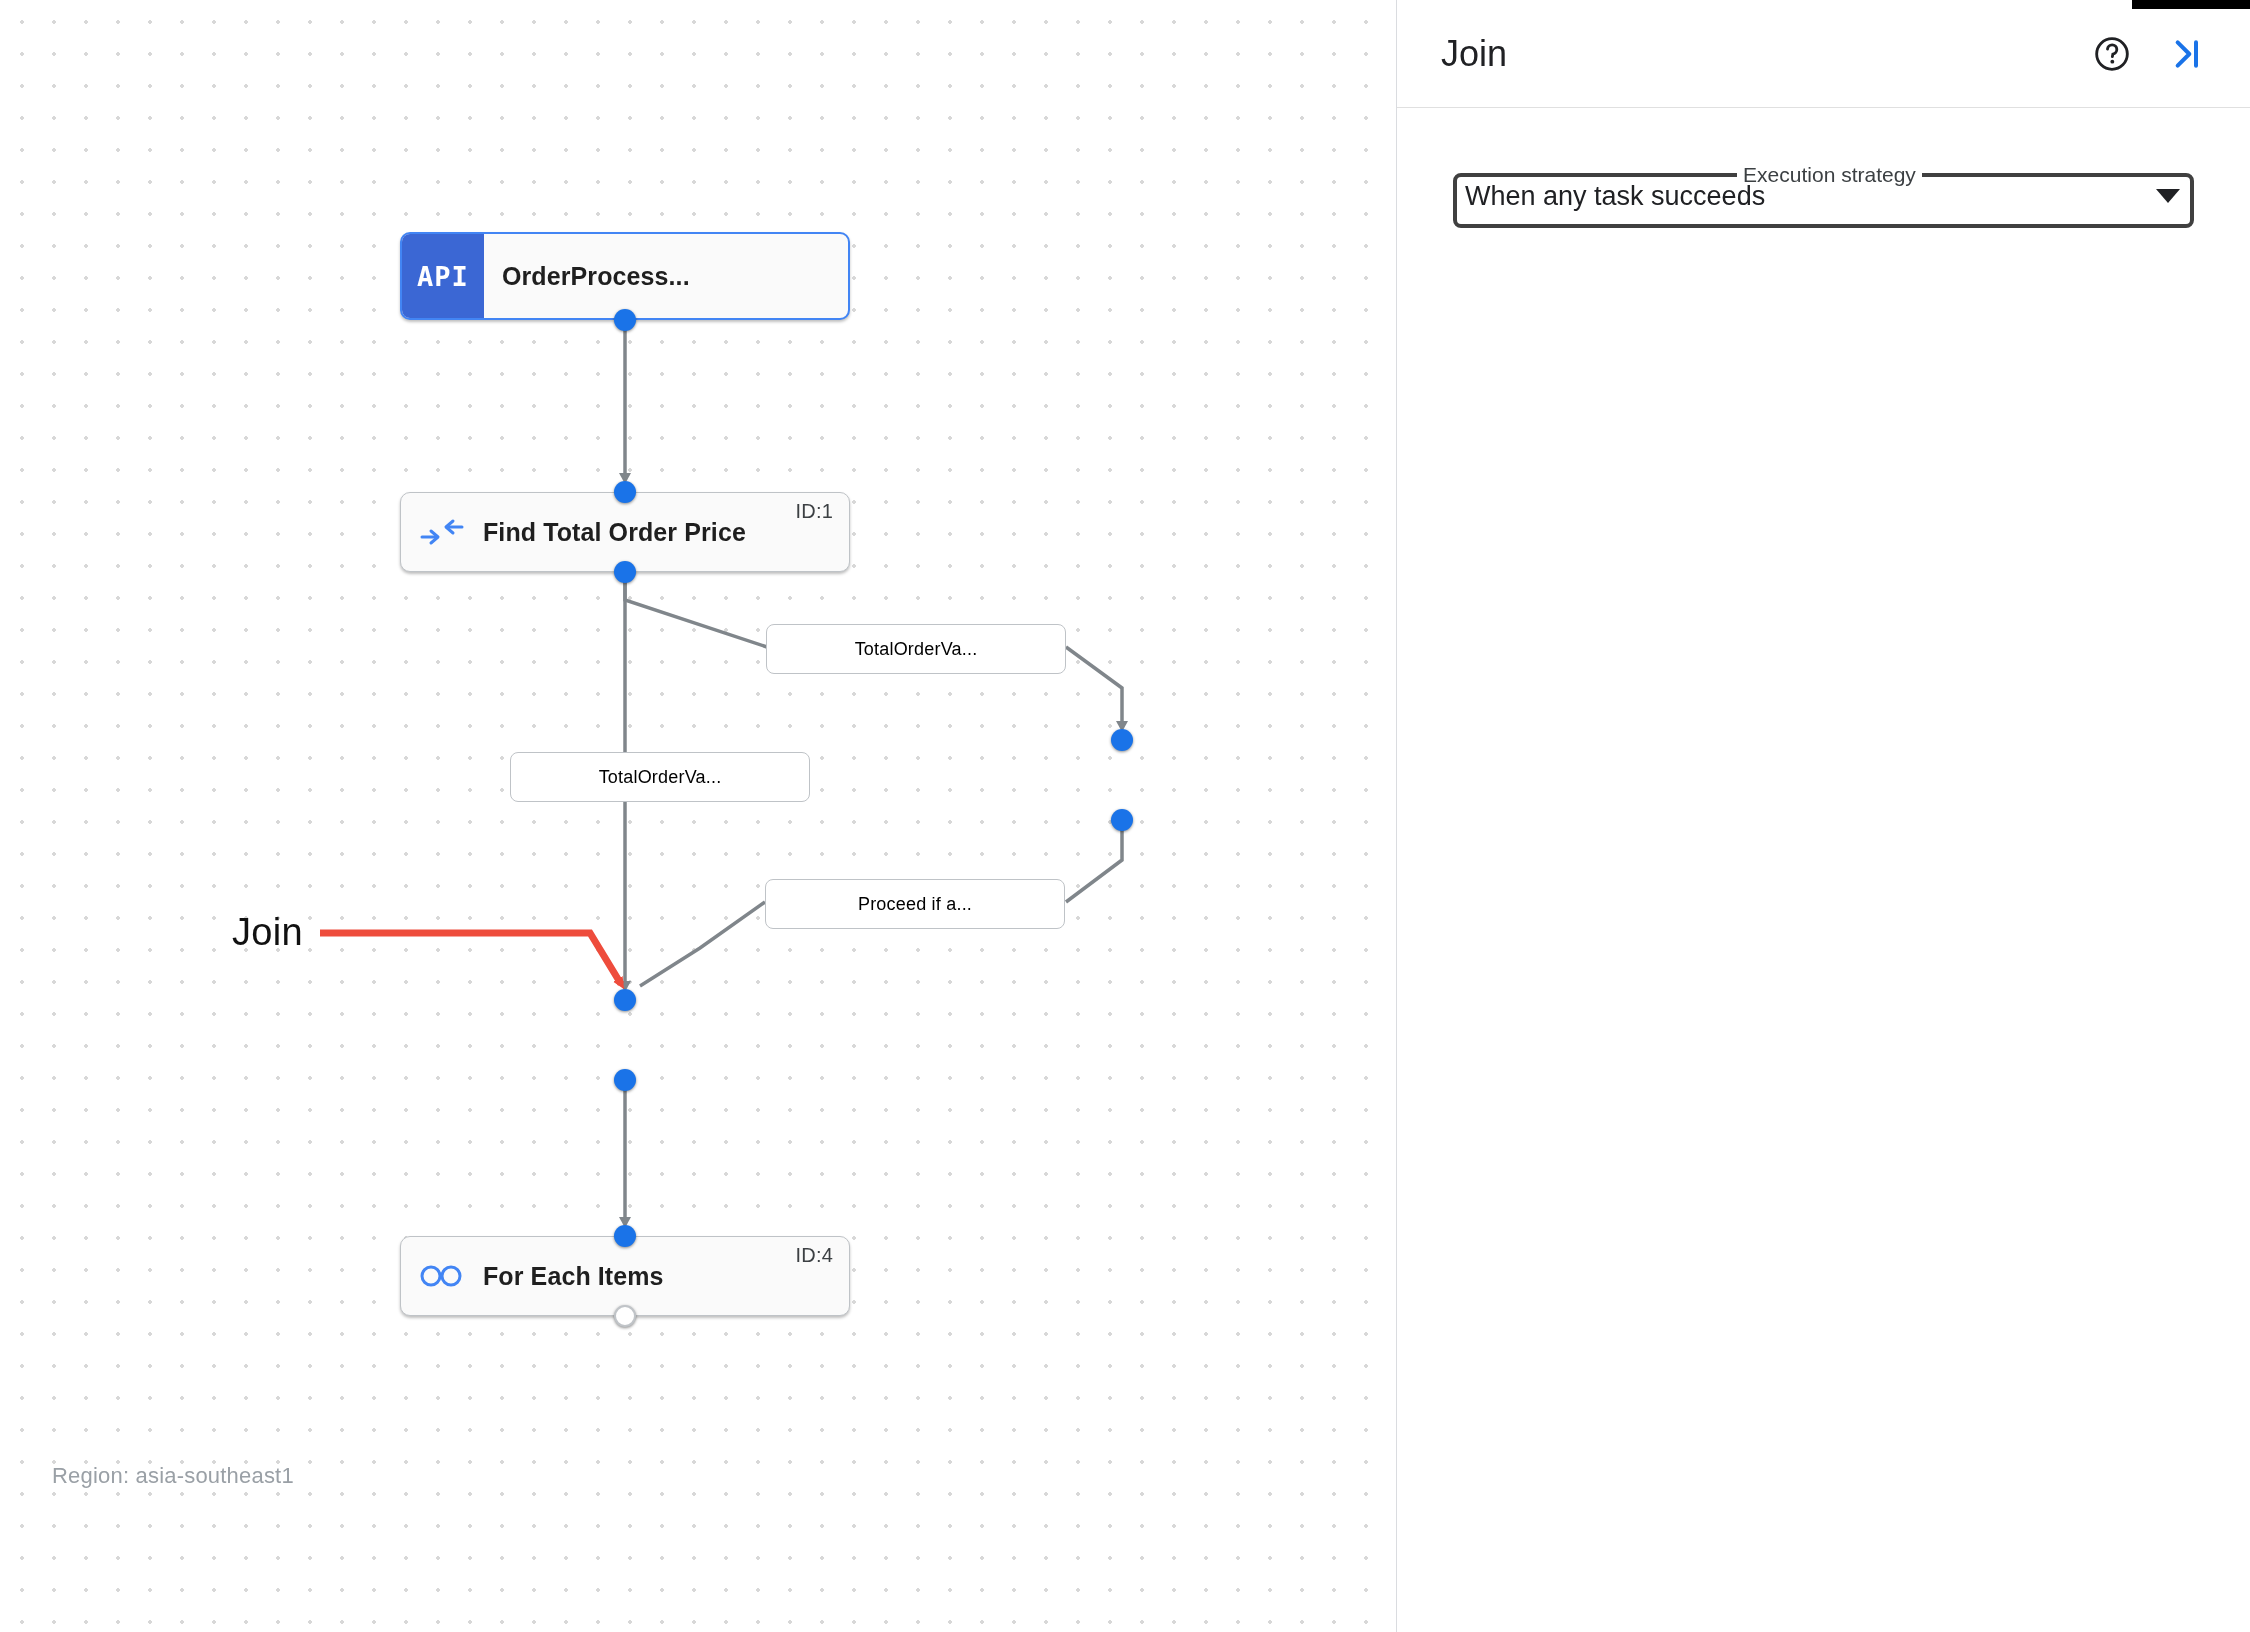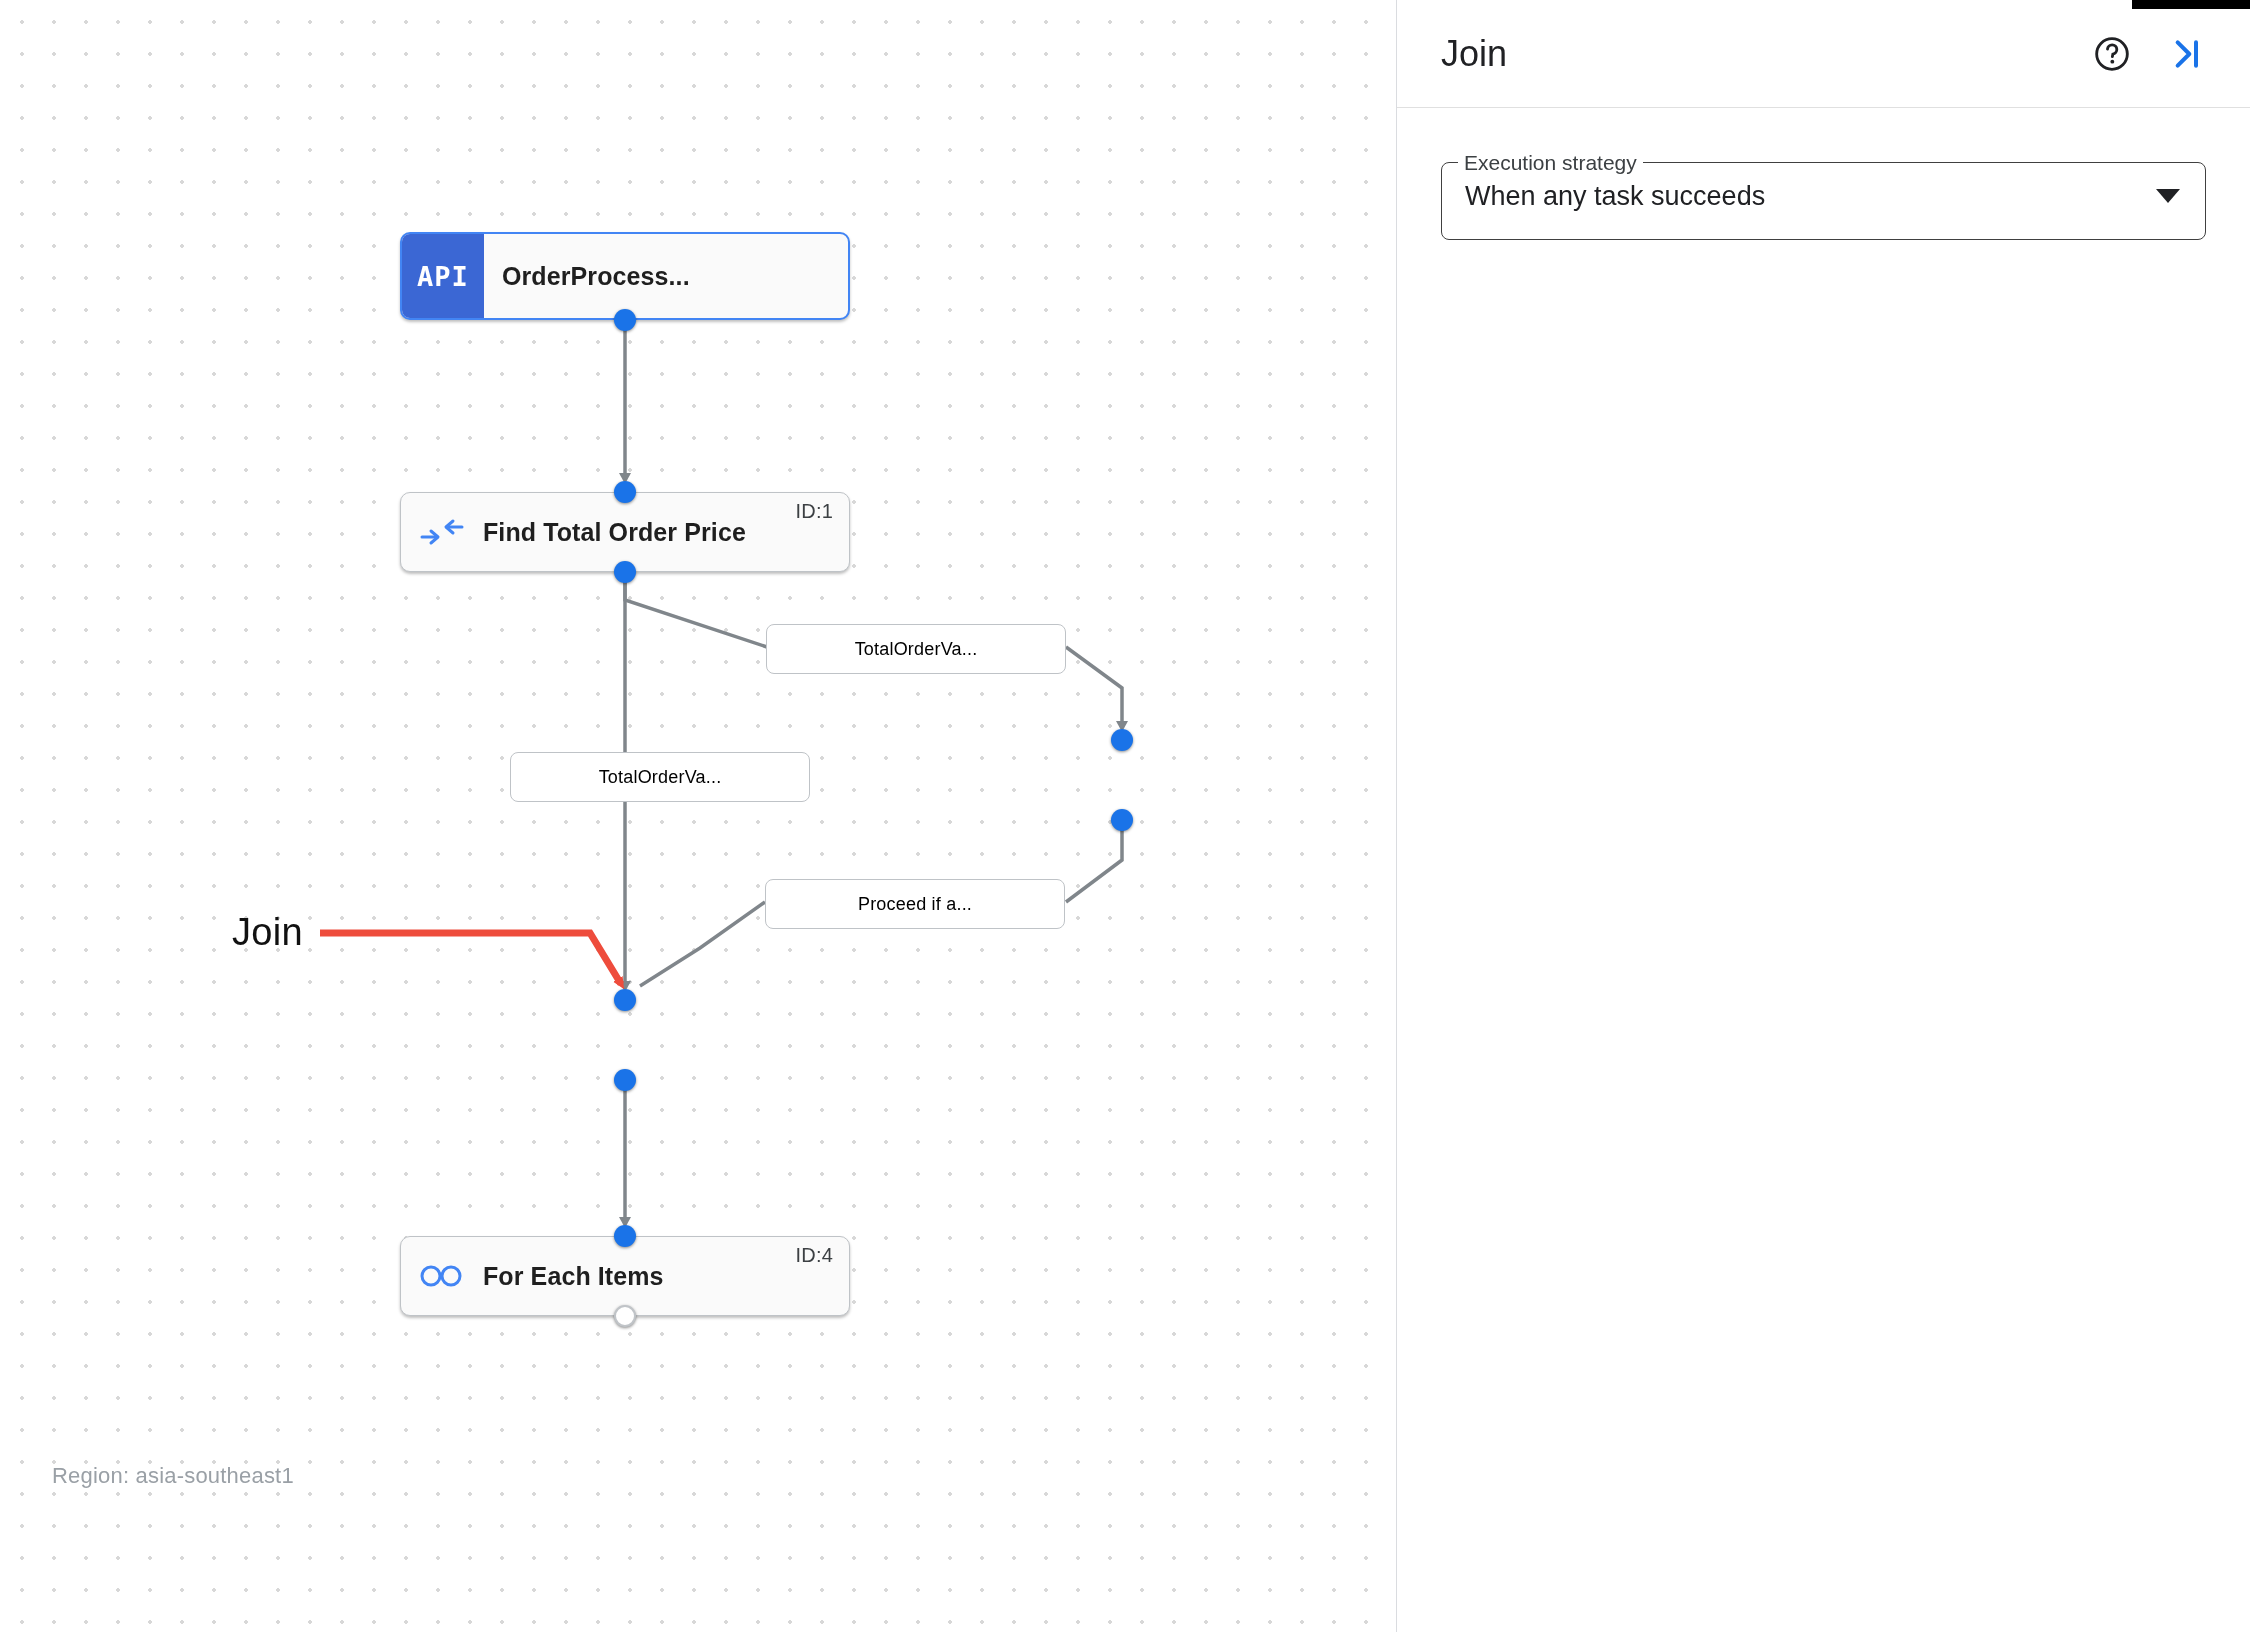--- a/index.html
+++ b/index.html
@@ -113,23 +113,23 @@
   #collapse-icon{width:48px;height:48px;}
 
   #section{padding:44px 44px 0 44px;}
   #section-head{display:flex;align-items:center;justify-content:space-between;margin-bottom:46px;}
   #section-title{font-size:28px;font-weight:bold;color:#202124;letter-spacing:.1px;}
   #chevron-up{width:34px;height:34px;cursor:pointer;}
 
   
   .field{position:relative;height:88px;}
   .field fieldset{
-    position:absolute;left:0;top:0;right:0;bottom:0;margin:0;
-    border:1px solid #404040;border-radius:8px;padding:0 10px;
-    pointer-events:none;box-sizing:border-box;
+    position:absolute;left:0;top:0;right:0;bottom:0;margin:12px;
+    border:4px solid #404040;border-radius:8px;padding:0 10px;
+    pointer-events:none;box-sizing:border-box;text-align:center;
   }
   .field legend{
     padding:0 6px;margin-left:6px;font-size:21px;color:#3c4043;line-height:1;
   }
   .field .value{
     position:absolute;left:24px;top:0;right:70px;height:100%;
     display:flex;align-items:center;font-size:27px;color:#202124;
   }
   .field .caret{
     position:absolute;right:26px;top:50%;transform:translateY(-50%);

